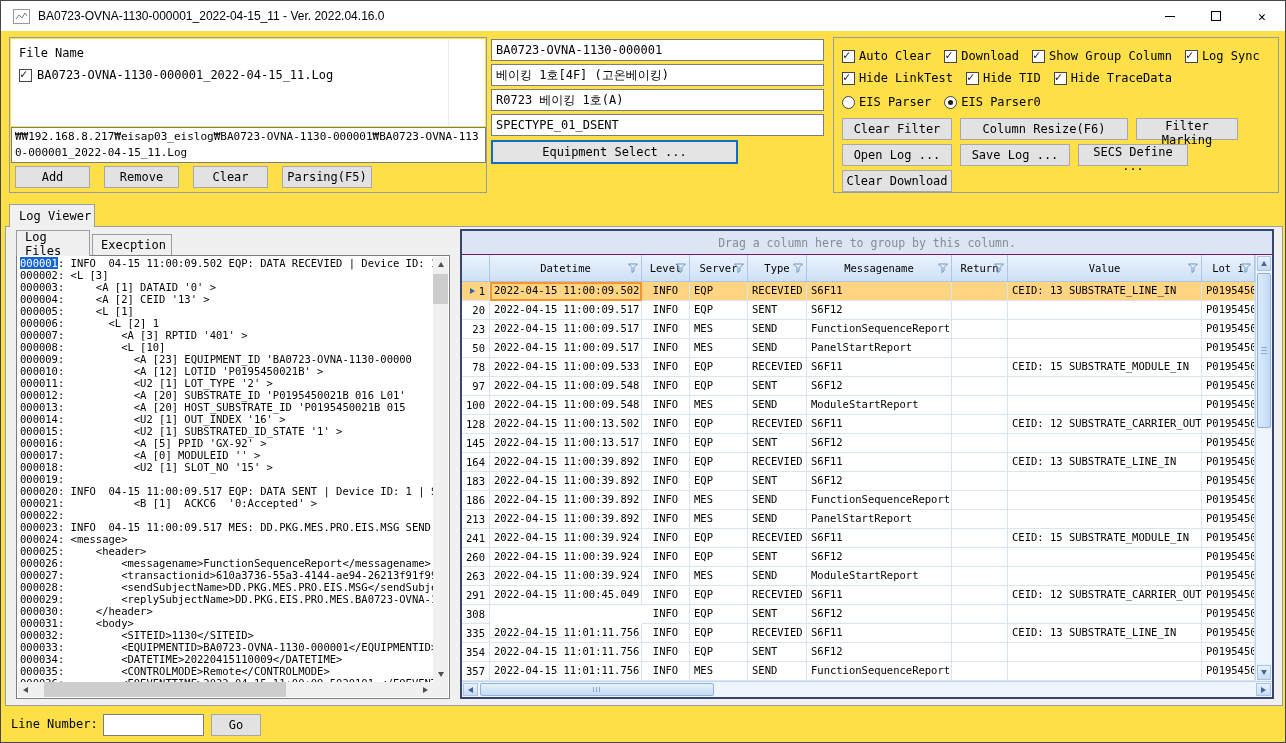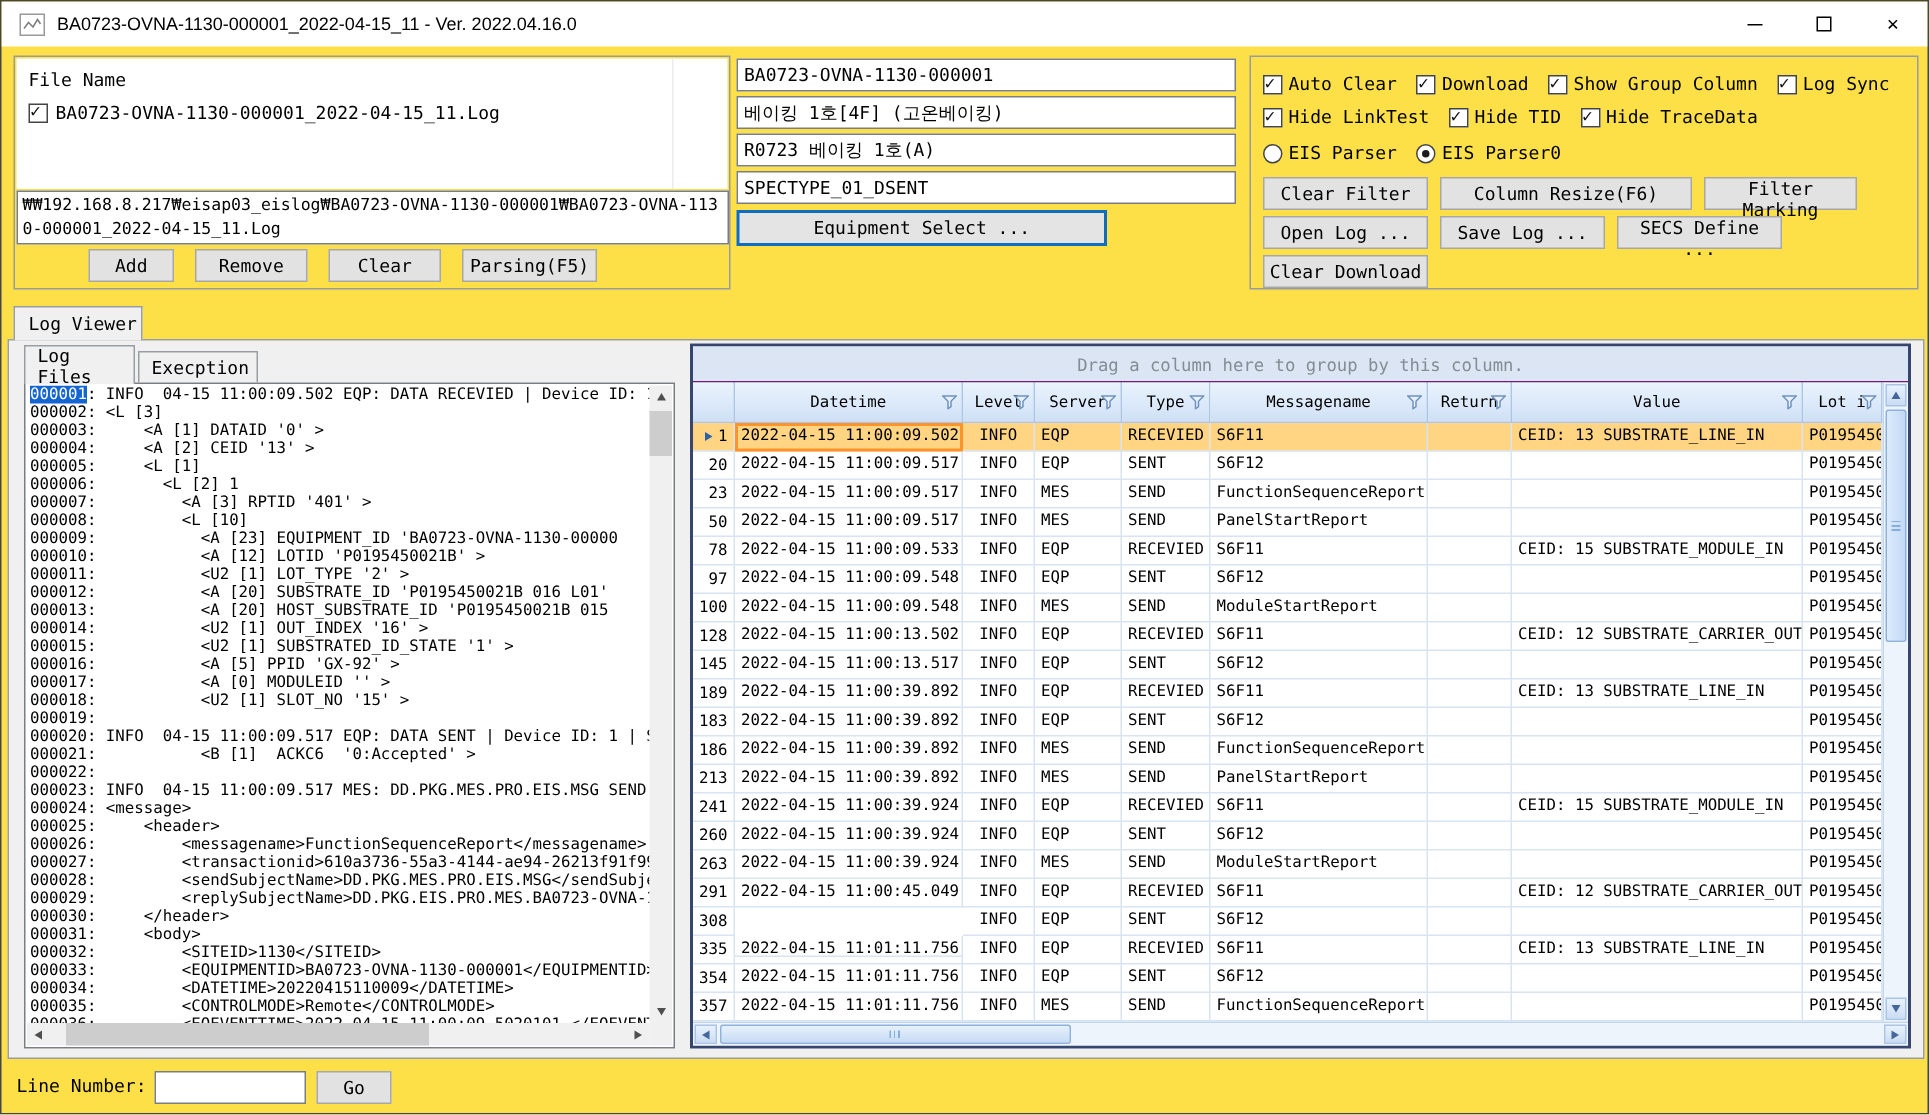--- a/index.html
+++ b/index.html
@@ -136,21 +136,21 @@
       <div class="fl-header">File Name</div>
       <div class="fl-divider"></div>
       <label class="fl-item">
         <span class="cb on"></span>
         <span class="fl-label">BA0723-OVNA-1130-000001_2022-04-15_11.Log</span>
       </label>
     </div>
     <div class="path-box mono">₩₩192.168.8.217₩eisap03_eislog₩BA0723-OVNA-1130-000001₩BA0723-OVNA-1130-000001_2022-04-15_11.Log</div>
     <div class="file-btn-row" id="file-buttons">
         <div class="btn-row">
-          <button class="btn" style="width: 57px; margin-left: 44px;">Add</button>
+          <button class="btn" style="width: 75px;">Add</button>
           <button class="btn" style="width: 75px;">Remove</button>
           <button class="btn" style="width: 75px;">Clear</button>
           <button class="btn" style="width: 90px;">Parsing(F5)</button>
         </div>
       </div>
   </div>
 
   <div id="fields-col">
     <div class="tfield">BA0723-OVNA-1130-000001</div>
     <div class="tfield">베이킹 1호[4F] (고온베이킹)</div>
@@ -454,21 +454,21 @@
                 <div class="gc a-center" style="width: 48px;"><span class="gct">INFO</span></div>
                 <div class="gc a-left" style="width: 58px;"><span class="gct">EQP</span></div>
                 <div class="gc a-left" style="width: 59px;"><span class="gct">SENT</span></div>
                 <div class="gc a-left" style="width: 145px;"><span class="gct">S6F12</span></div>
                 <div class="gc a-center" style="width: 56px;"><span class="gct"></span></div>
                 <div class="gc a-left" style="width: 194px;"><span class="gct"></span></div>
                 <div class="gc a-left" style="width: 53px;"><span class="gct">P0195450</span></div>
               </div>
               <div class="grow">
                 <div class="gc a-right gc-ind" style="width: 28px;">
-                  <span class="gct">189</span>
+                  <span class="gct">164</span>
                 </div>
                 <div class="gc a-center" style="width: 152px;"><span class="gct">2022-04-15 11:00:39.892</span></div>
                 <div class="gc a-center" style="width: 48px;"><span class="gct">INFO</span></div>
                 <div class="gc a-left" style="width: 58px;"><span class="gct">EQP</span></div>
                 <div class="gc a-left" style="width: 59px;"><span class="gct">RECEVIED</span></div>
                 <div class="gc a-left" style="width: 145px;"><span class="gct">S6F11</span></div>
                 <div class="gc a-center" style="width: 56px;"><span class="gct"></span></div>
                 <div class="gc a-left" style="width: 194px;"><span class="gct">CEID: 13 SUBSTRATE_LINE_IN</span></div>
                 <div class="gc a-left" style="width: 53px;"><span class="gct">P0195450</span></div>
               </div>

